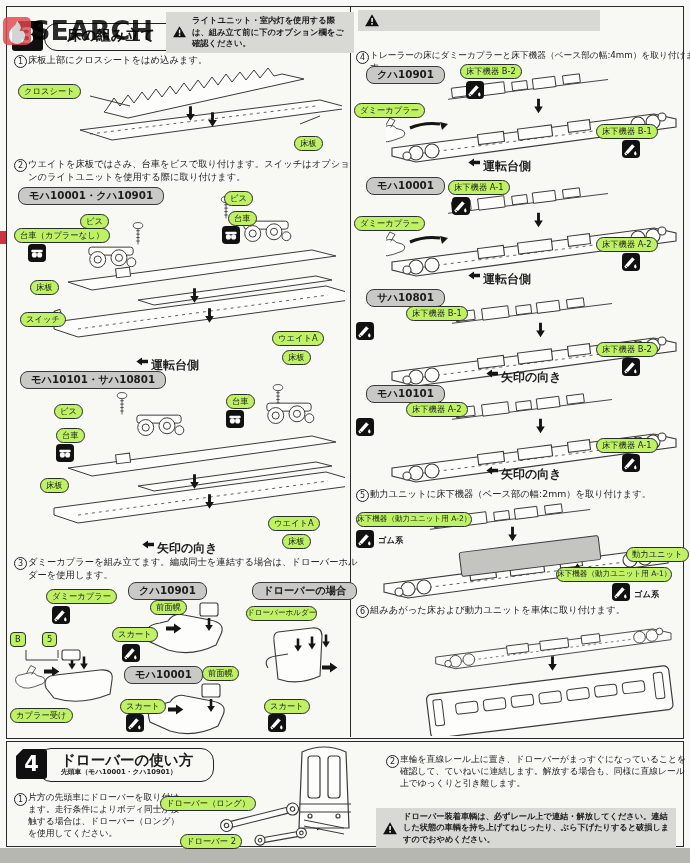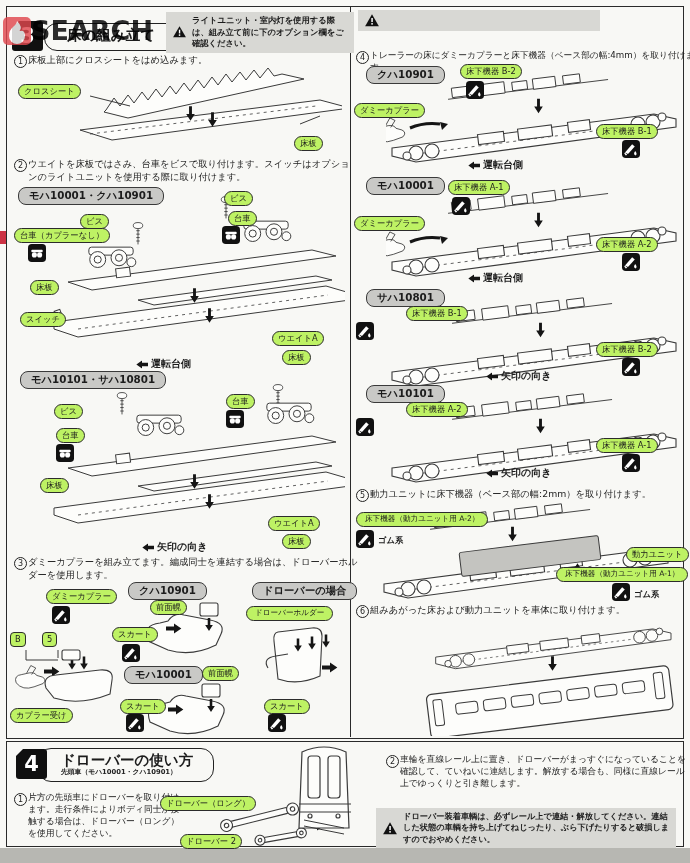--- a/index.html
+++ b/index.html
@@ -18,25 +18,25 @@
   .titlebox .st{font-weight:bold;font-size:6.8px;line-height:8px;white-space:nowrap;color:#222;}
   .warnbox{position:absolute;background:#d8d8d4;display:flex;align-items:center;gap:5px;
            padding:3px 6px;font-size:8.3px;font-weight:bold;line-height:1.4;z-index:2;}
   .warnbox svg{flex:0 0 auto;}
   .stepline{position:absolute;font-size:9.3px;line-height:1.35;padding-left:14px;}
   .stepnum{position:absolute;left:0;top:1px;width:11px;height:11px;border:1px solid #222;
            border-radius:50%;font-size:8px;line-height:11px;text-align:center;font-weight:normal;
            background:#f8f8f5;}
   .pill{position:absolute;background:#bef264;border:1.1px solid #2c2c2c;border-radius:8px;
         padding:0 5px;font-size:8.3px;line-height:12.5px;white-space:nowrap;z-index:2;}
-  .pill.small{font-size:7.6px;padding:0 8px;}
+  .pill.small{font-size:7.6px;padding:0 0;}
   .sq{border-radius:4px;padding:0 4px;}
   .namebox{position:absolute;background:#c9c9c6;border:1.3px solid #3a3a3a;border-radius:8px;
            padding:1px 10px;font-size:10.3px;font-weight:bold;white-space:nowrap;z-index:2;}
-  .dirlabel{position:absolute;display:flex;align-items:center;gap:3px;font-size:10px;
+  .dirlabel{position:absolute;display:flex;align-items:flex-start;gap:3px;font-size:12px;
             font-weight:bold;z-index:2;}
   .diag{position:absolute;z-index:1;}
   .icon16{position:absolute;width:18px;height:18px;z-index:2;}
   .gluetxt{position:absolute;font-size:8.3px;font-weight:bold;z-index:2;}
   .watermark{position:absolute;left:2px;top:15px;display:flex;align-items:center;gap:3px;
              z-index:9;opacity:.82;pointer-events:none;}
   .watermark .wm-hobby{font-size:27px;font-weight:800;letter-spacing:1px;color:#e0484e;}
   .watermark .wm-search{font-size:27px;font-weight:700;letter-spacing:0;color:#000000;margin-left:-4px;}
   .edge-mark{position:absolute;left:0;top:231px;width:6px;height:13px;background:#cc3344;z-index:9;}
   .botband{position:absolute;left:0;top:848px;width:690px;height:15px;background:#b7b7b2;}

